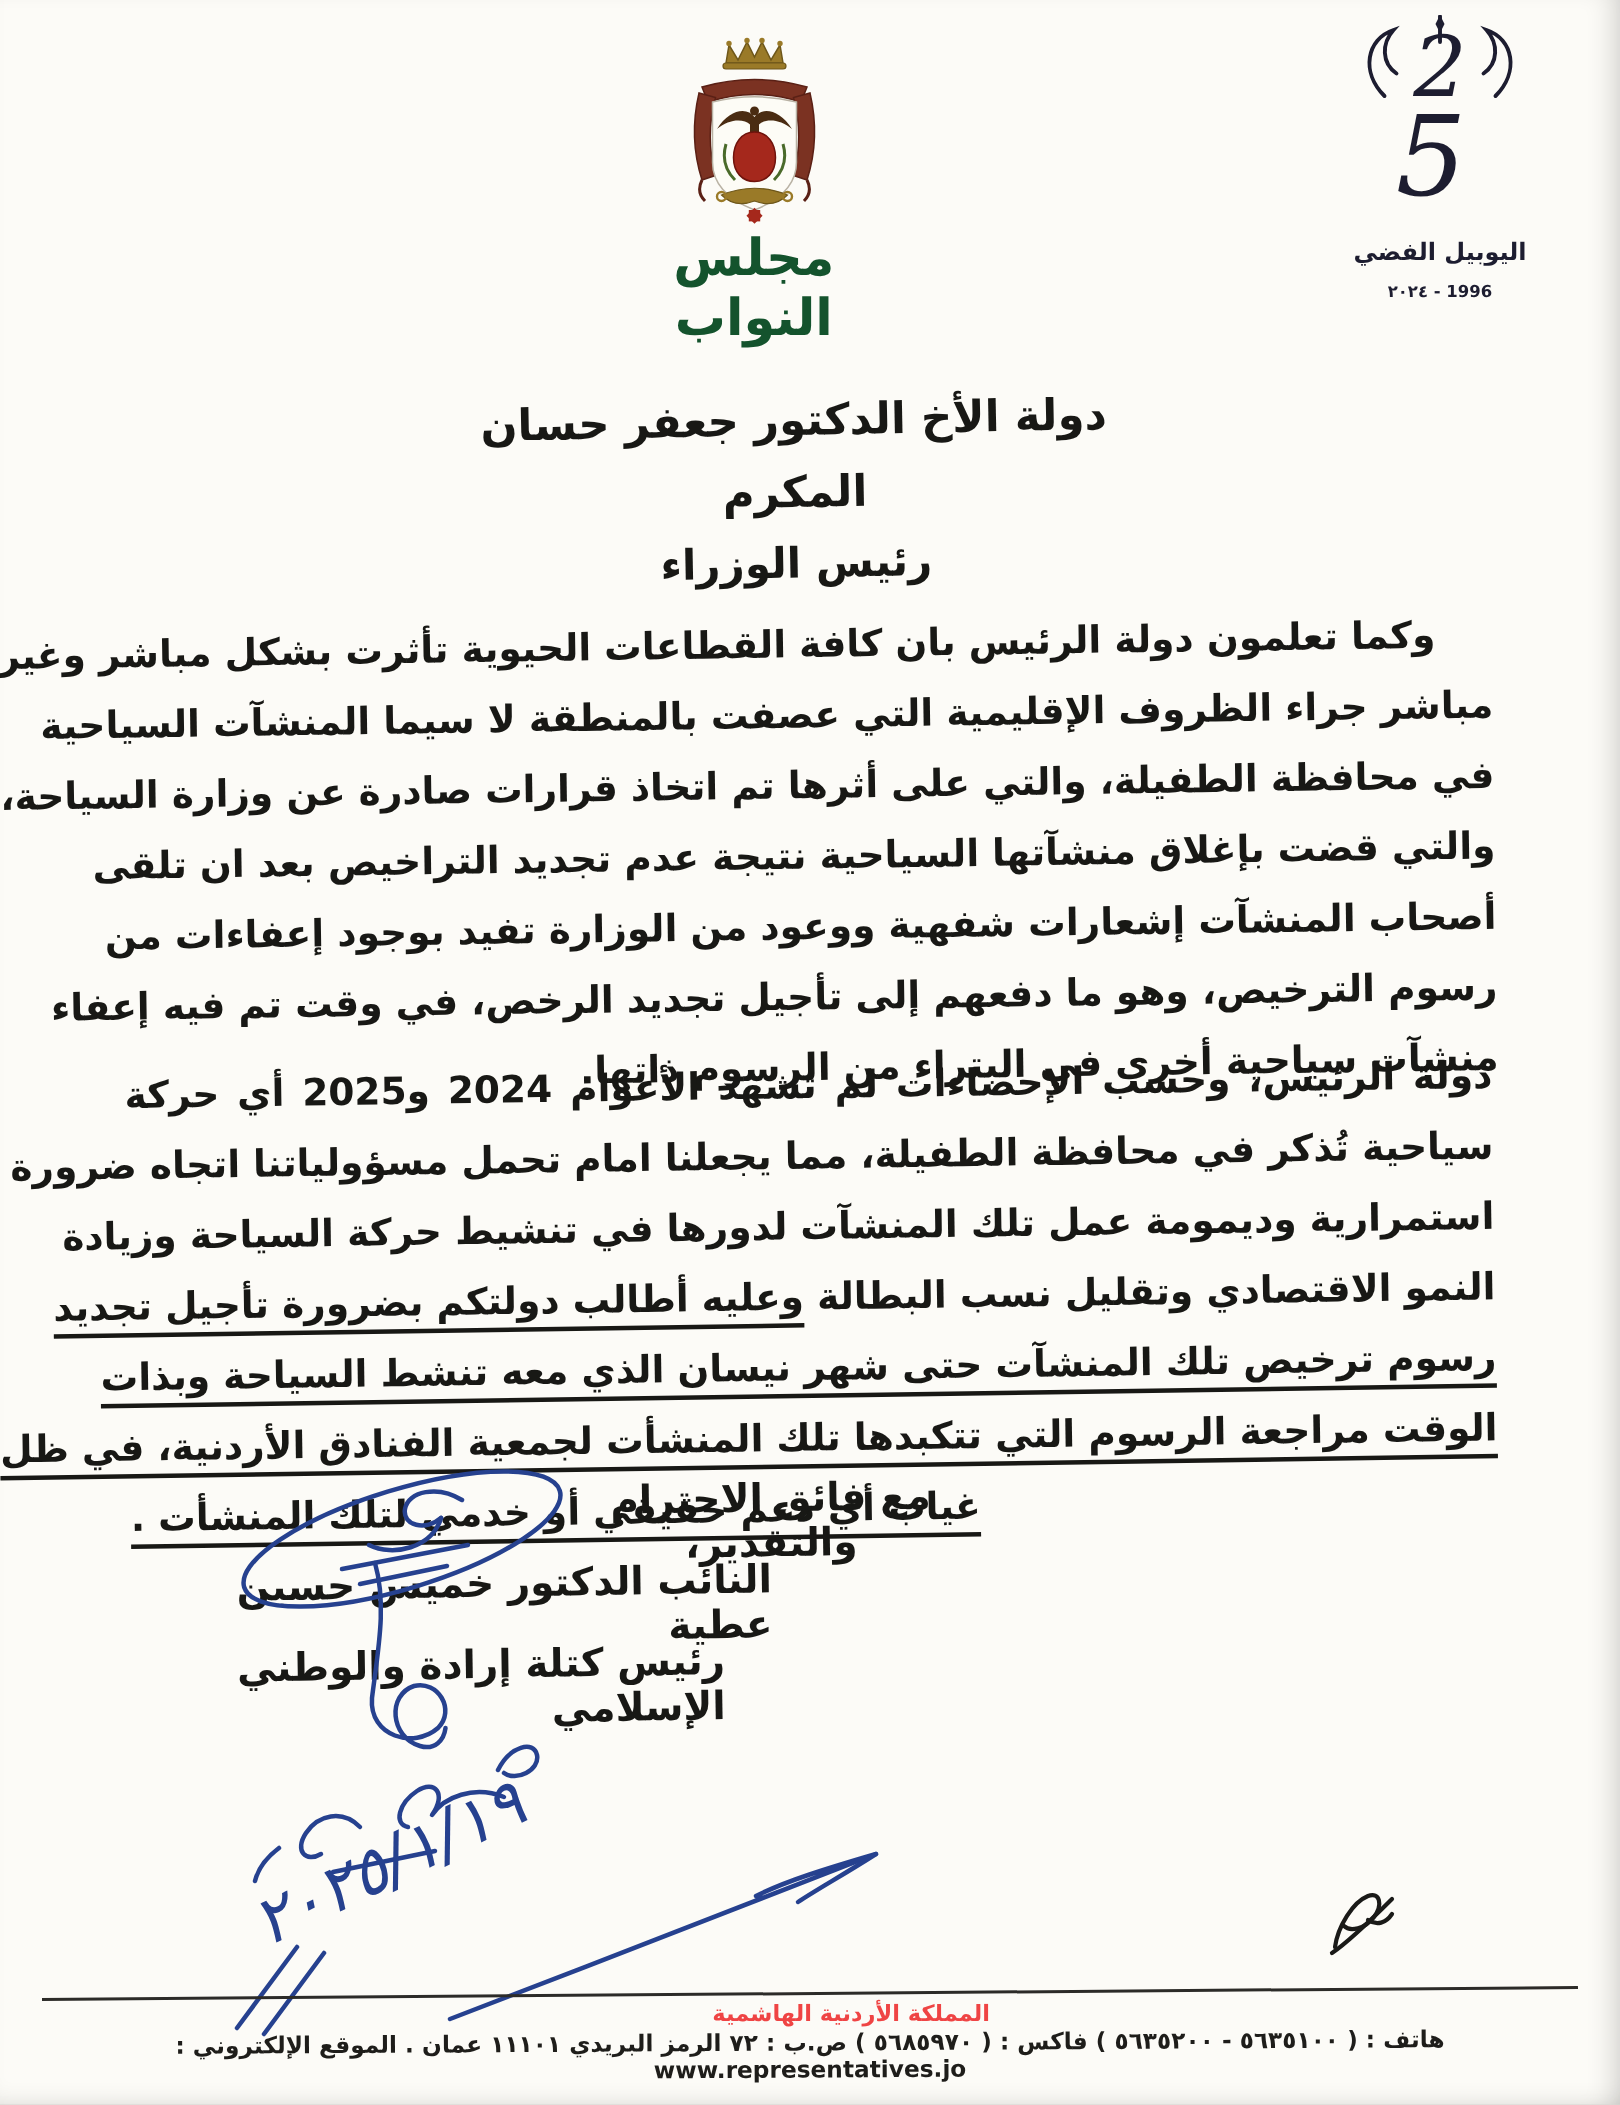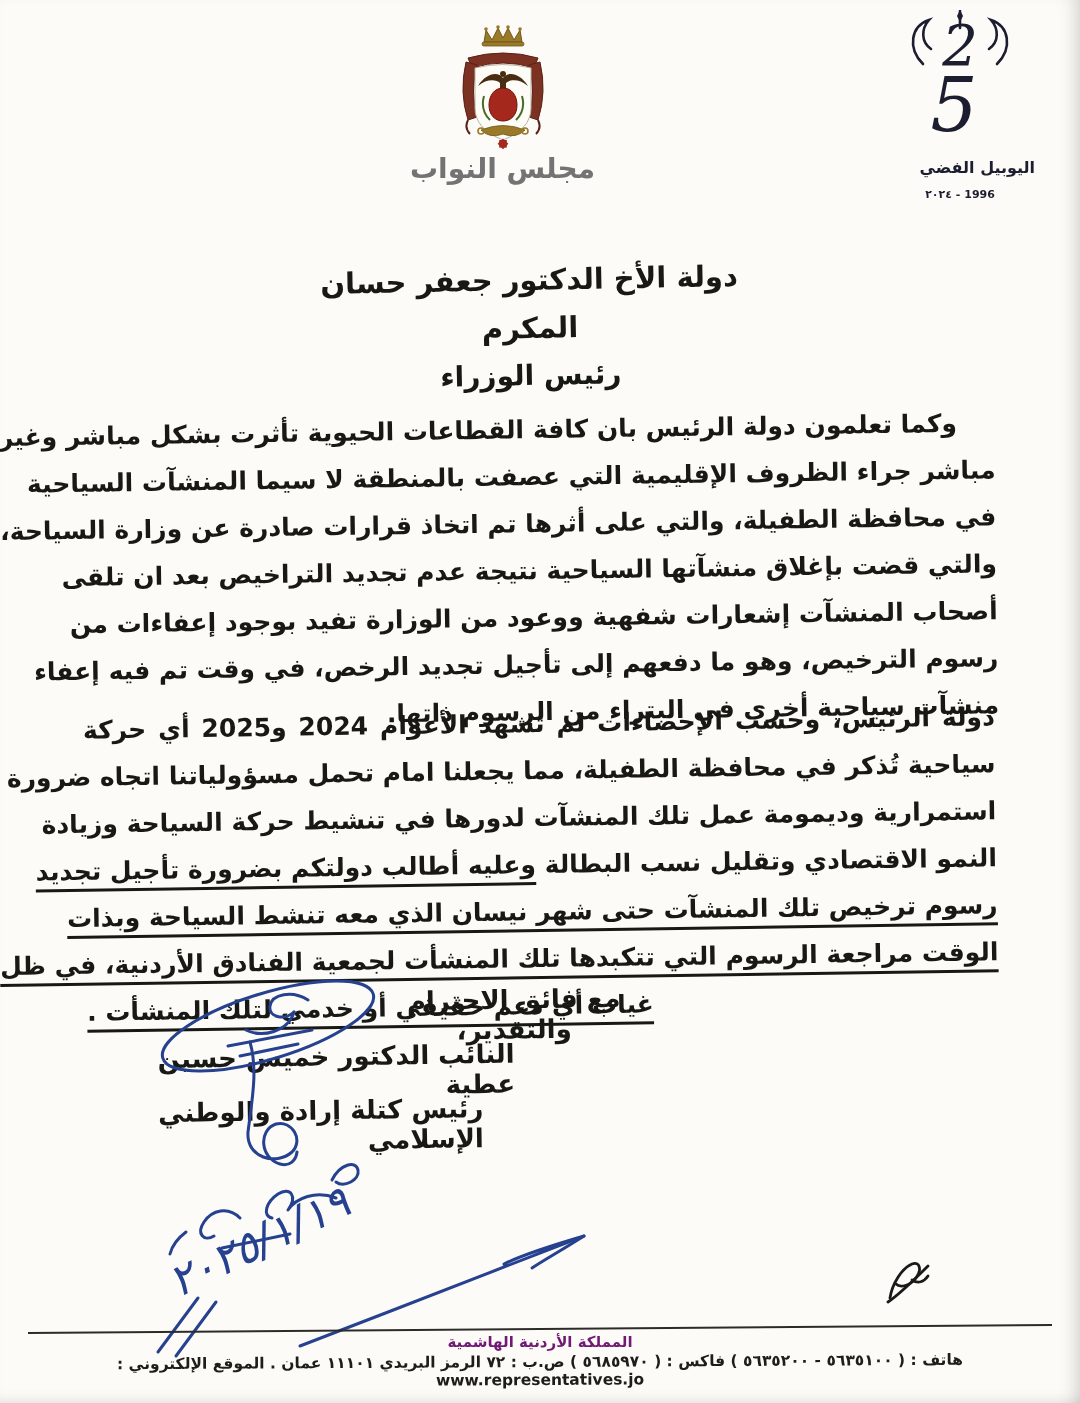--- a/index.html
+++ b/index.html
@@ -5,29 +5,29 @@
   html,body{margin:0;padding:0;background:#dcdad6;}
   .page{
     position:relative;width:1080px;height:1403px;background:#fcfbf7;
     overflow:hidden;font-family:"DejaVu Sans",sans-serif;color:#181815;
     box-shadow:inset -16px 0 20px -14px rgba(0,0,0,.20), inset 0 -12px 16px -12px rgba(0,0,0,.12);
   }
   
   .crest{position:absolute;left:448px;top:22px;width:110px;height:130px;}
   .parliament-callig{
     position:absolute;left:400px;top:152px;width:205px;text-align:center;
-    font-weight:bold;font-size:28px;color:#737373;letter-spacing:1px;
+    font-weight:bold;font-size:34px;color:#14532d;letter-spacing:1px;
   }
   .jubilee{position:absolute;left:885px;top:10px;width:150px;height:200px;color:#1d1d30;}
   .jubilee svg{position:absolute;left:0;top:0;}
   .jub-2{position:absolute;left:0;top:6px;width:150px;text-align:center;
     font-family:"DejaVu Serif",serif;font-size:56px;line-height:60px;font-style:italic;}
   .jub-5{position:absolute;left:-6px;top:56px;width:150px;text-align:center;
     font-family:"DejaVu Serif",serif;font-size:74px;line-height:78px;font-style:italic;}
-  .jub-caption{position:absolute;left:0;top:148px;width:150px;
+  .jub-caption{position:absolute;left:0;top:148px;width:150px;text-align:center;
     font-weight:bold;font-size:16px;direction:rtl;}
   .jub-years{position:absolute;left:0;top:178px;width:150px;text-align:center;
     font-weight:bold;font-size:11px;letter-spacing:2px;direction:rtl;}
   
   .addressee{position:absolute;left:300px;top:256px;width:460px;text-align:center;
     transform:rotate(-1.1deg);direction:rtl;}
   .addressee .a1{font-size:29px;font-weight:bold;line-height:48px;}
   .addressee .a2{font-size:28px;font-weight:bold;line-height:48px;}
   
   .para{position:absolute;left:85px;width:912px;direction:rtl;transform:rotate(-0.85deg);}
@@ -47,22 +47,22 @@
   .signer-name{position:absolute;left:126px;top:1038px;width:372px;text-align:right;
     font-size:26px;font-weight:bold;direction:rtl;}
   .signer-title{position:absolute;left:126px;top:1092px;width:340px;text-align:right;
     font-size:26px;font-weight:bold;direction:rtl;}
   
   .ink-overlay{position:absolute;left:100px;top:950px;width:560px;height:420px;pointer-events:none;}
   .initials{position:absolute;left:878px;top:1250px;width:64px;height:60px;}
   
   .footer-rule{position:absolute;left:28px;top:1328px;width:1024px;height:0;
     border-top:2px solid #2c2b28;transform:rotate(-0.45deg);}
-  .kingdom{position:absolute;left:420px;top:1333px;width:240px;text-align:center;
-    font-weight:bold;font-size:15px;direction:rtl;color:#701a75;}
+  .kingdom{position:absolute;left:420px;top:1333px;width:240px;
+    font-weight:bold;font-size:15px;direction:rtl;color:#ef4444;}
   .contact{position:absolute;left:88px;top:1353px;width:904px;text-align:center;
     font-weight:bold;font-size:15.5px;direction:rtl;color:#1e1d1a;transform:rotate(-0.3deg);}
 </style>
 </head>
 <body>
 
 <div class="page">
 
   <div class="crest">
     <svg width="110" height="130" viewBox="0 0 110 130">

